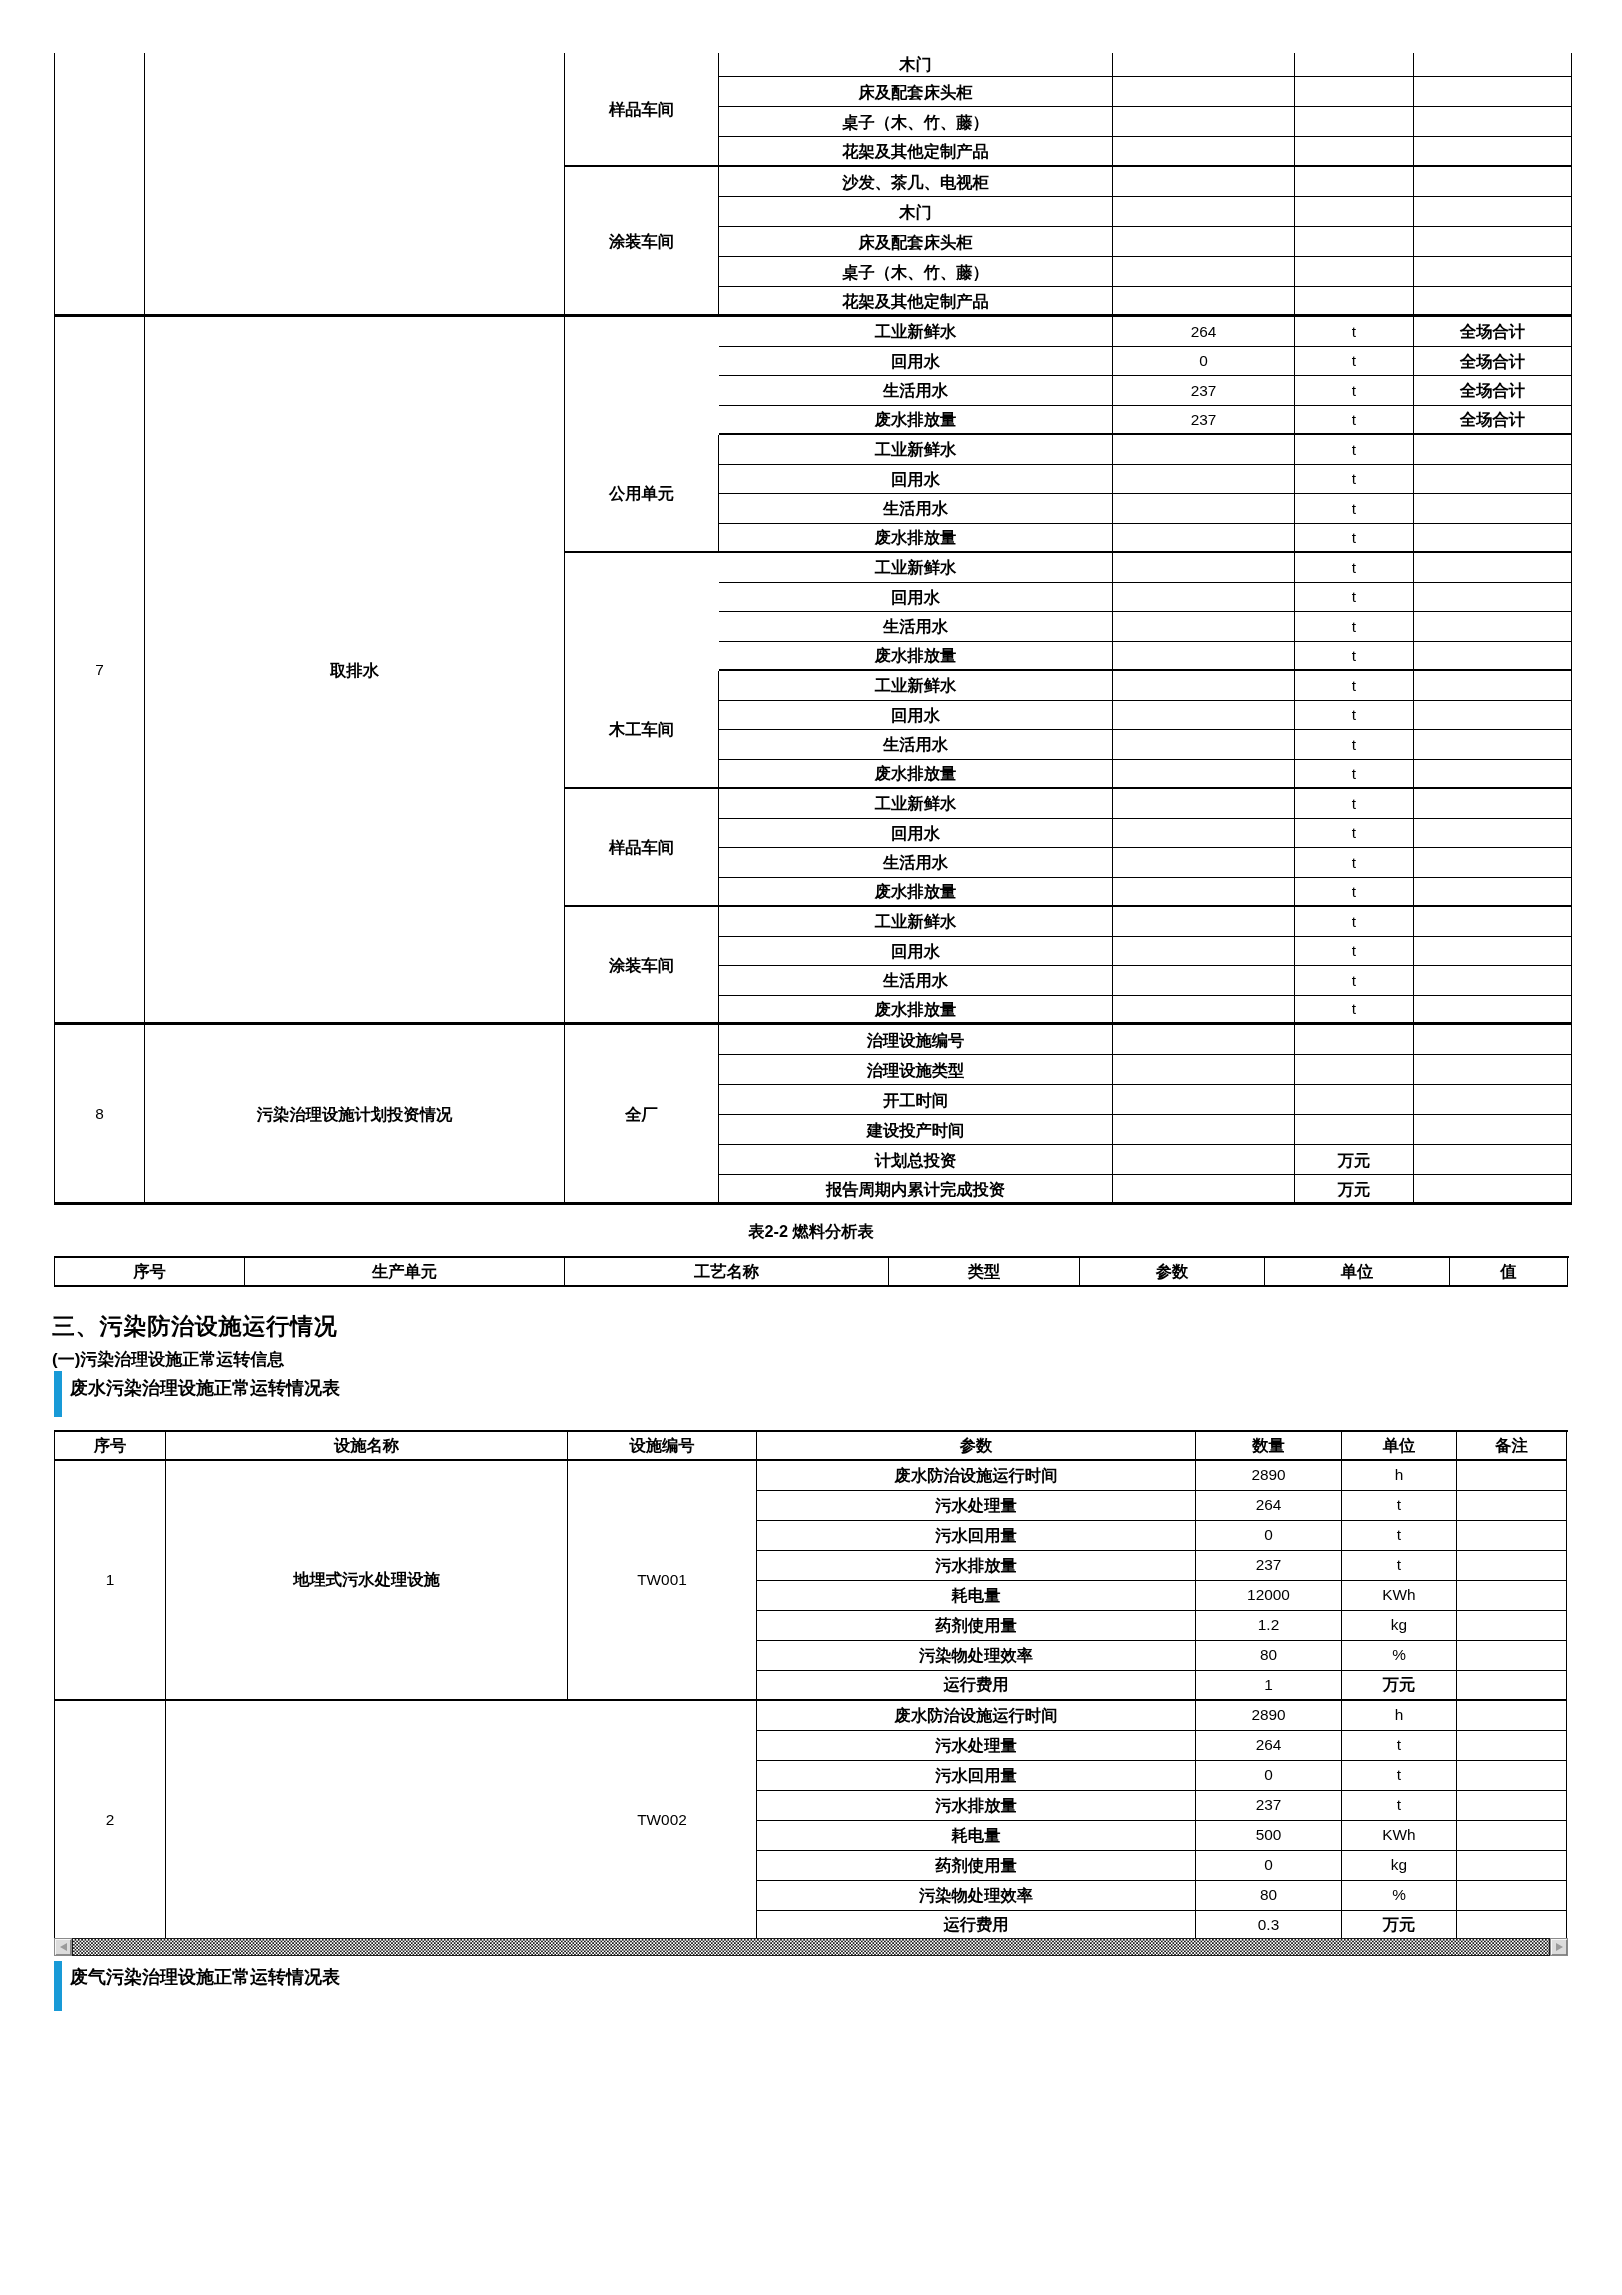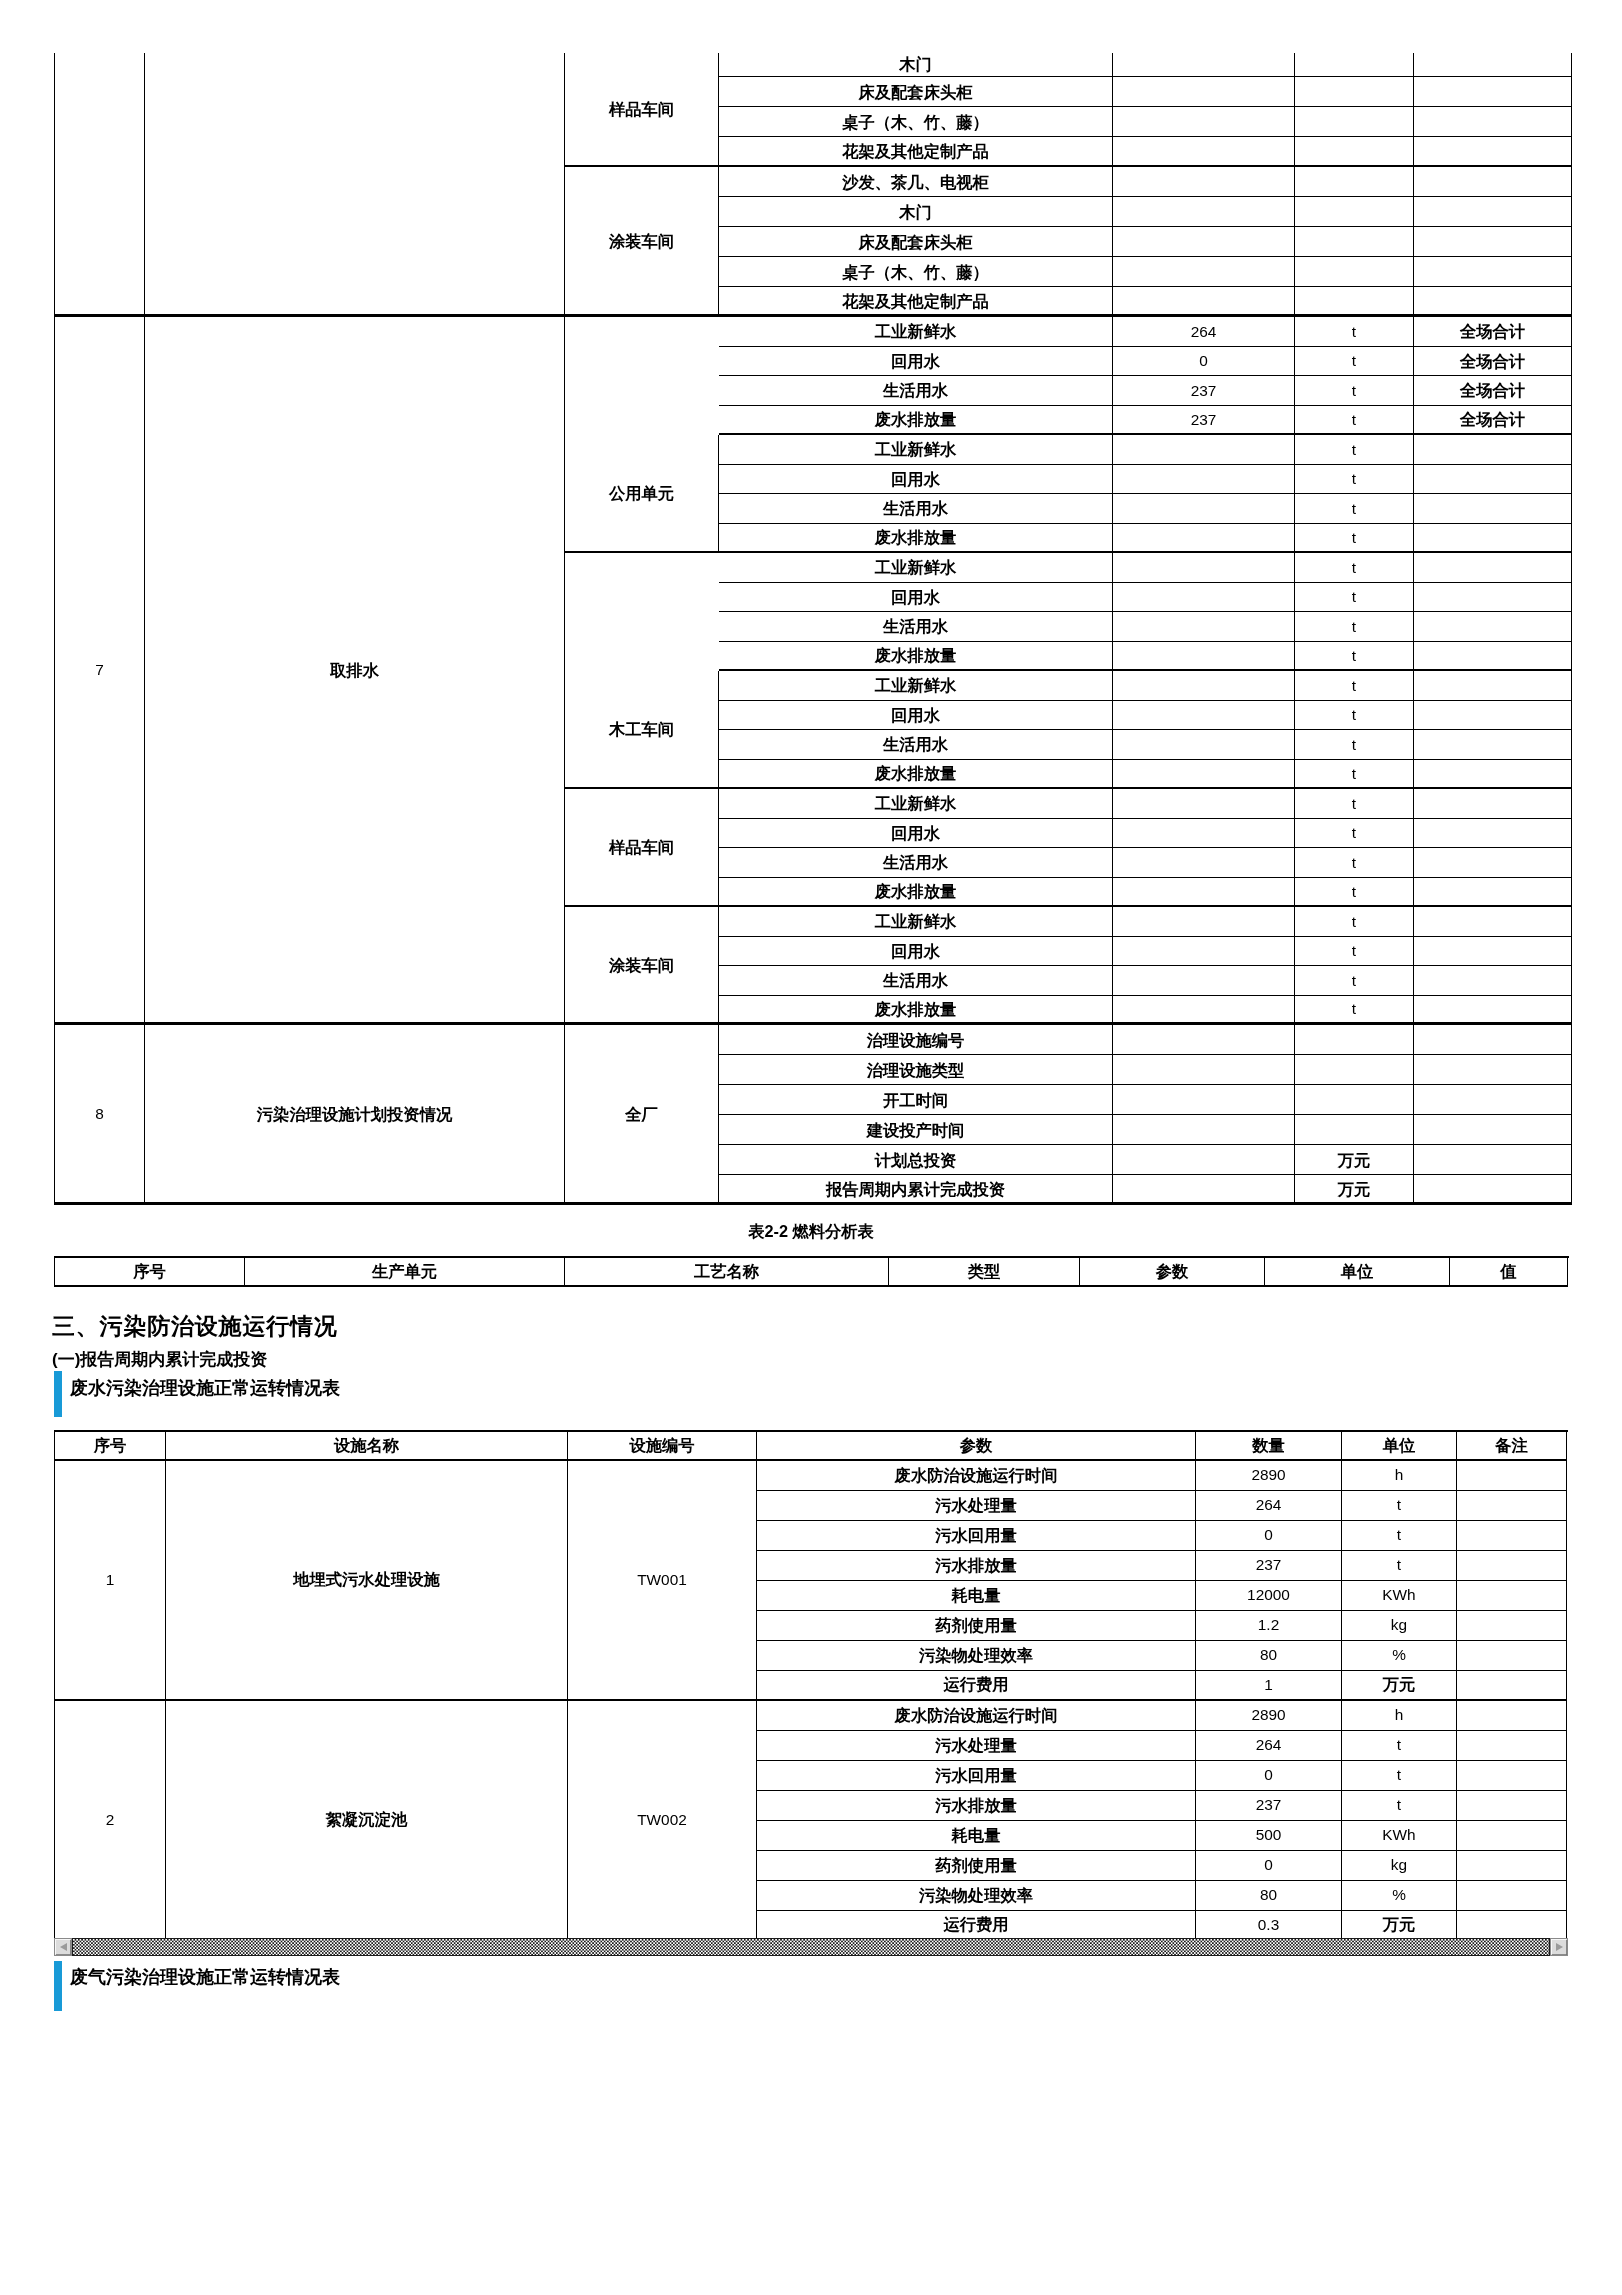--- a/index.html
+++ b/index.html
@@ -245,21 +245,21 @@
     <div class="c hb" style="grid-area: 1 / 1;">序号</div>
     <div class="c hb" style="grid-area: 1 / 2;">生产单元</div>
     <div class="c hb" style="grid-area: 1 / 3;">工艺名称</div>
     <div class="c hb" style="grid-area: 1 / 4;">类型</div>
     <div class="c hb" style="grid-area: 1 / 5;">参数</div>
     <div class="c hb" style="grid-area: 1 / 6;">单位</div>
     <div class="c hb" style="grid-area: 1 / 7;">值</div>
   </div>
 
 <div class="h-section">三、污染防治设施运行情况</div>
-<div class="h-sub">(一)报告周期内累计完成投资</div>
+<div class="h-sub">(一)污染治理设施正常运转信息</div>
 
 <div id="water-bar" class="blk-bar"></div>
 <div id="water-label" class="blk-label">废水污染治理设施正常运转情况表</div>
 
 <div id="facility-table" class="tbl">
     <div class="c hb" style="grid-area: 1 / 1;">序号</div>
     <div class="c hb" style="grid-area: 1 / 2;">设施名称</div>
     <div class="c hb" style="grid-area: 1 / 3;">设施编号</div>
     <div class="c hb" style="grid-area: 1 / 4;">参数</div>
     <div class="c hb" style="grid-area: 1 / 5;">数量</div>
@@ -294,21 +294,20 @@
     <div class="c" style="grid-area: 7 / 7;"></div>
     <div class="c" style="grid-area: 8 / 4;">污染物处理效率</div>
     <div class="c  num" style="grid-area: 8 / 5;">80</div>
     <div class="c  num" style="grid-area: 8 / 6;">%</div>
     <div class="c" style="grid-area: 8 / 7;"></div>
     <div class="c bb" style="grid-area: 9 / 4;">运行费用</div>
     <div class="c bb num" style="grid-area: 9 / 5;">1</div>
     <div class="c bb" style="grid-area: 9 / 6;">万元</div>
     <div class="c bb" style="grid-area: 9 / 7;"></div>
     <div class="c bb num" style="grid-area: 10 / 1 / span 8;">2</div>
-    <div class="c bb" style="grid-area: 10 / 2 / span 8;">絮凝沉淀池</div>
     <div class="c bb num" style="grid-area: 10 / 3 / span 8;">TW002</div>
     <div class="c" style="grid-area: 10 / 4;">废水防治设施运行时间</div>
     <div class="c  num" style="grid-area: 10 / 5;">2890</div>
     <div class="c  num" style="grid-area: 10 / 6;">h</div>
     <div class="c" style="grid-area: 10 / 7;"></div>
     <div class="c" style="grid-area: 11 / 4;">污水处理量</div>
     <div class="c  num" style="grid-area: 11 / 5;">264</div>
     <div class="c  num" style="grid-area: 11 / 6;">t</div>
     <div class="c" style="grid-area: 11 / 7;"></div>
     <div class="c" style="grid-area: 12 / 4;">污水回用量</div>

